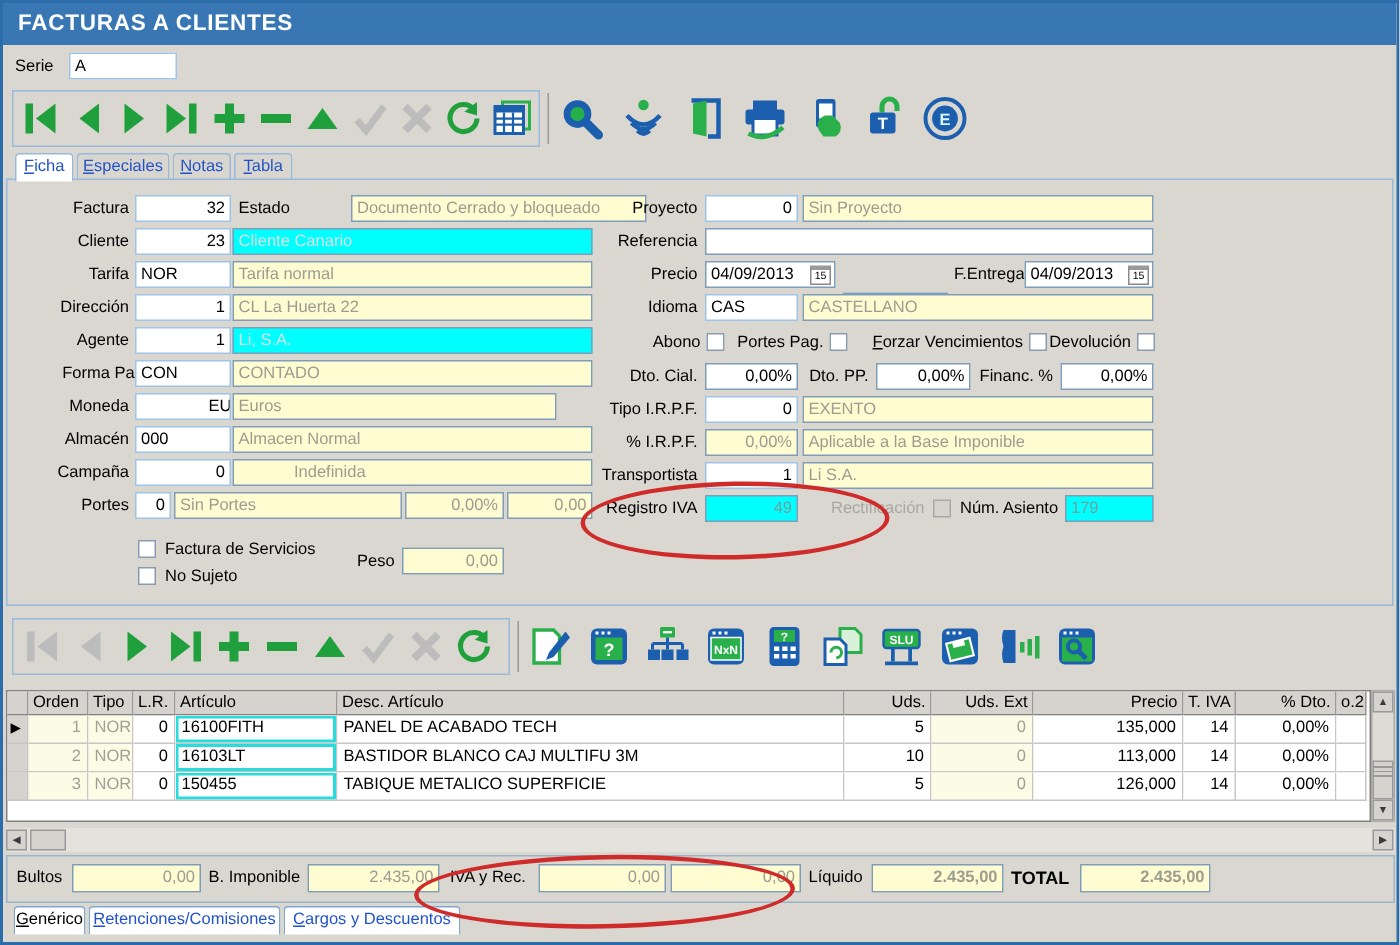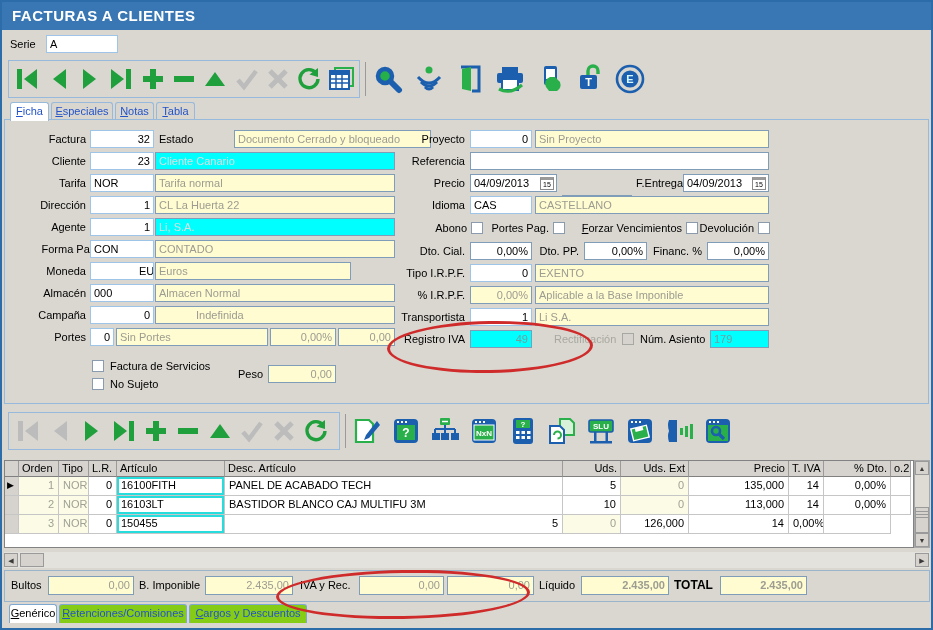--- a/index.html
+++ b/index.html
@@ -27,21 +27,21 @@
   .gh{background:#d6d3ce;border-right:1px solid #9a9a9a;border-bottom:1px solid #808080;font-size:11px;color:#000;padding:1px 3px;height:16px;box-sizing:border-box;white-space:nowrap;overflow:hidden;}
   .gc{border-right:1px solid #c6c6c6;border-bottom:1px solid #c6c6c6;font-size:11px;color:#000;padding:2px 4px;height:19px;box-sizing:border-box;white-space:nowrap;overflow:hidden;background:#fff;}
   .gc.ind{background:#d6d3ce;padding:2px 2px;}
   .gc.pale{background:#fbfbe6;color:#a0a096;}
   .gc.art{box-shadow:inset 0 0 0 2px #27dcdc;}
   .sb{position:absolute;background:#dedbd4;box-sizing:border-box;}
   .sbtn{position:absolute;background:#d6d3ce;border:1px solid #9a9a9a;box-sizing:border-box;color:#3a3a3a;font-size:7px;text-align:center;line-height:13px;}
   .thumb{position:absolute;background:#d6d3ce;border:1px solid #9a9a9a;box-sizing:border-box;}
   .grip{background:linear-gradient(#d6d3ce 3px,#9a9a9a 3px,#9a9a9a 4px,#d6d3ce 4px,#d6d3ce 6px,#9a9a9a 6px,#9a9a9a 7px,#d6d3ce 7px,#d6d3ce 9px,#9a9a9a 9px,#9a9a9a 10px,#d6d3ce 10px);}
   .totals{position:absolute;left:2px;top:568px;width:926px;height:32px;border:1px solid #9ab4cc;box-sizing:border-box;}
-  .btab{position:absolute;top:602px;height:19px;box-sizing:border-box;border:1px solid #7fa8d0;border-bottom:none;border-radius:3px 3px 0 0;background:#84cc16;color:#2353c8;font-size:11px;line-height:17px;text-align:center;}
+  .btab{position:absolute;top:602px;height:19px;box-sizing:border-box;border:1px solid #7fa8d0;border-bottom:none;border-radius:3px 3px 0 0;background:#ffffff;color:#2353c8;font-size:11px;line-height:17px;text-align:center;}
   .btab.active{background:#fff;color:#000;z-index:3;}
   .ellipse{position:absolute;border:3px solid #cf2b2b;border-radius:50%;pointer-events:none;z-index:9;}
   .calicon{position:absolute;right:2px;top:2px;width:14px;height:13px;background:#fff;border:1px solid #8a8a8a;border-top:3px solid #9a9a9a;box-sizing:border-box;font-size:7px;line-height:9px;text-align:center;color:#000;font-style:normal;}
   .spin{position:absolute;right:2px;top:2px;width:12px;height:13px;}
   .spin b{position:absolute;left:0;width:12px;height:6px;background:#d6d3ce;border:1px solid #9a9a9a;box-sizing:border-box;}
   .spin b.up{top:0}.spin b.dn{top:7px}
   .spin b::after{content:"";position:absolute;left:3px;border-left:2.5px solid transparent;border-right:2.5px solid transparent;}
   .spin b.up::after{top:1px;border-bottom:3px solid #404040;}
   .spin b.dn::after{top:1px;border-top:3px solid #404040;}
   svg{display:block}
@@ -201,21 +201,21 @@
   <span class="lbl rt" style="left:4px;top:216px;width:80px;">Agente</span>
   <div class="fld white num" style="left:88px;top:216px;width:64px;border-color:#9ec5e8;">1</div>
   <div class="fld cyan" style="left:153px;top:216px;width:240px;color:#dedede;">Li, S.A.</div>
 
   <span class="lbl rt" style="left:20px;top:238px;width:80px;">Forma Pago</span>
   <div class="fld white" style="left:88px;top:238px;width:64px;border-color:#9ec5e8;">CON</div>
   <div class="fld yellow" style="left:153px;top:238px;width:240px;">CONTADO</div>
 
   <span class="lbl rt" style="left:4px;top:260px;width:80px;">Moneda</span>
   <div class="fld white" style="left:88px;top:260px;width:64px;border-color:#9ec5e8;padding-left:48px;">EUR</div>
-  <div class="fld yellow" style="left:153px;top:260px;width:196px;">Euros</div>
+  <div class="fld yellow" style="left:153px;top:260px;width:216px;">Euros</div>
 
   <span class="lbl rt" style="left:4px;top:282px;width:80px;">Almacén</span>
   <div class="fld white" style="left:88px;top:282px;width:64px;border-color:#9ec5e8;">000</div>
   <div class="fld yellow" style="left:153px;top:282px;width:240px;">Almacen Normal</div>
 
   <span class="lbl rt" style="left:4px;top:304px;width:80px;">Campaña</span>
   <div class="fld white num" style="left:88px;top:304px;width:64px;border-color:#9ec5e8;">0</div>
   <div class="fld yellow" style="left:153px;top:304px;width:240px;padding-left:40px;">Indefinida</div>
 
   <span class="lbl rt" style="left:4px;top:326px;width:80px;">Portes</span>
@@ -486,20 +486,21 @@
       <div class="gc rt">14</div>
       <div class="gc rt">0,00%</div>
       <div class="gc"></div>
     </div>
     <div class="grow">
       <div class="gc ind"></div>
       <div class="gc pale rt">3</div>
       <div class="gc pale">NOR</div>
       <div class="gc rt">0</div>
       <div class="gc art">150455</div>
+      <div class="gc">TABIQUE METALICO SUPERFICIE</div>
       <div class="gc rt">5</div>
       <div class="gc pale rt">0</div>
       <div class="gc rt">126,000</div>
       <div class="gc rt">14</div>
       <div class="gc rt">0,00%</div>
       <div class="gc"></div>
     </div>
   </div>
 
   <div class="sb" style="left:912px;top:458px;width:16px;height:88px;border:1px solid #a8a8a8;">

